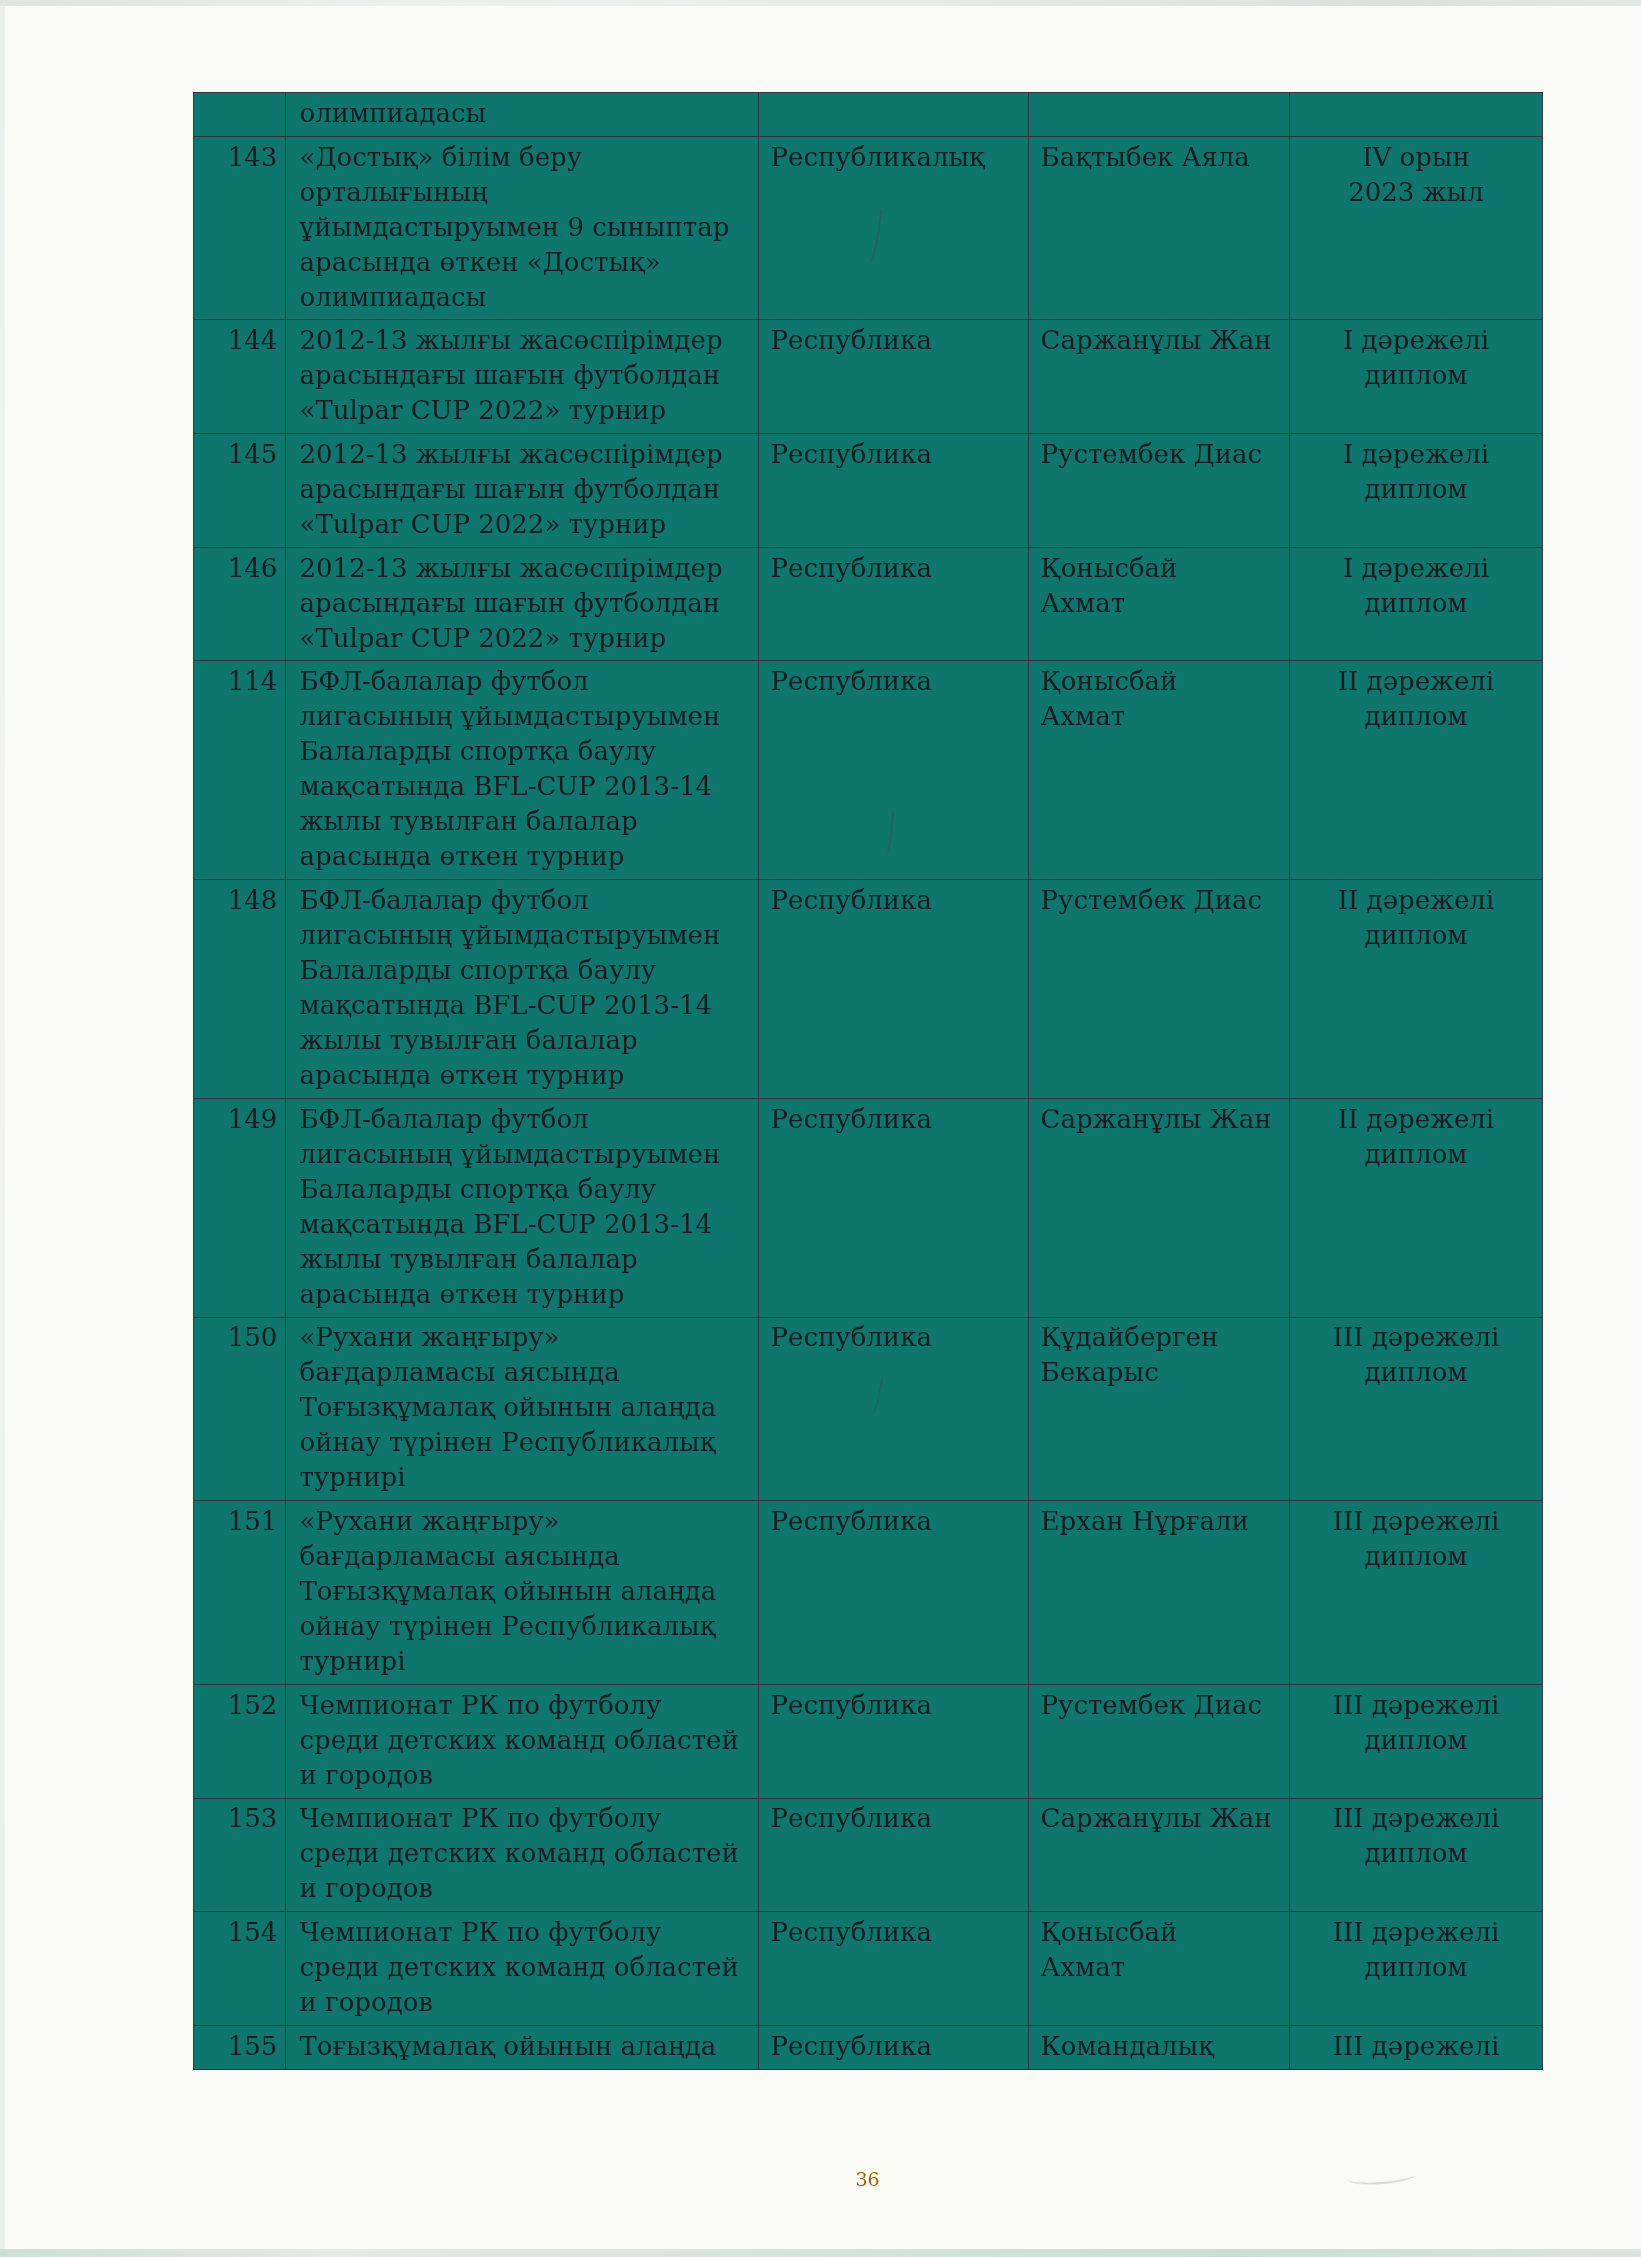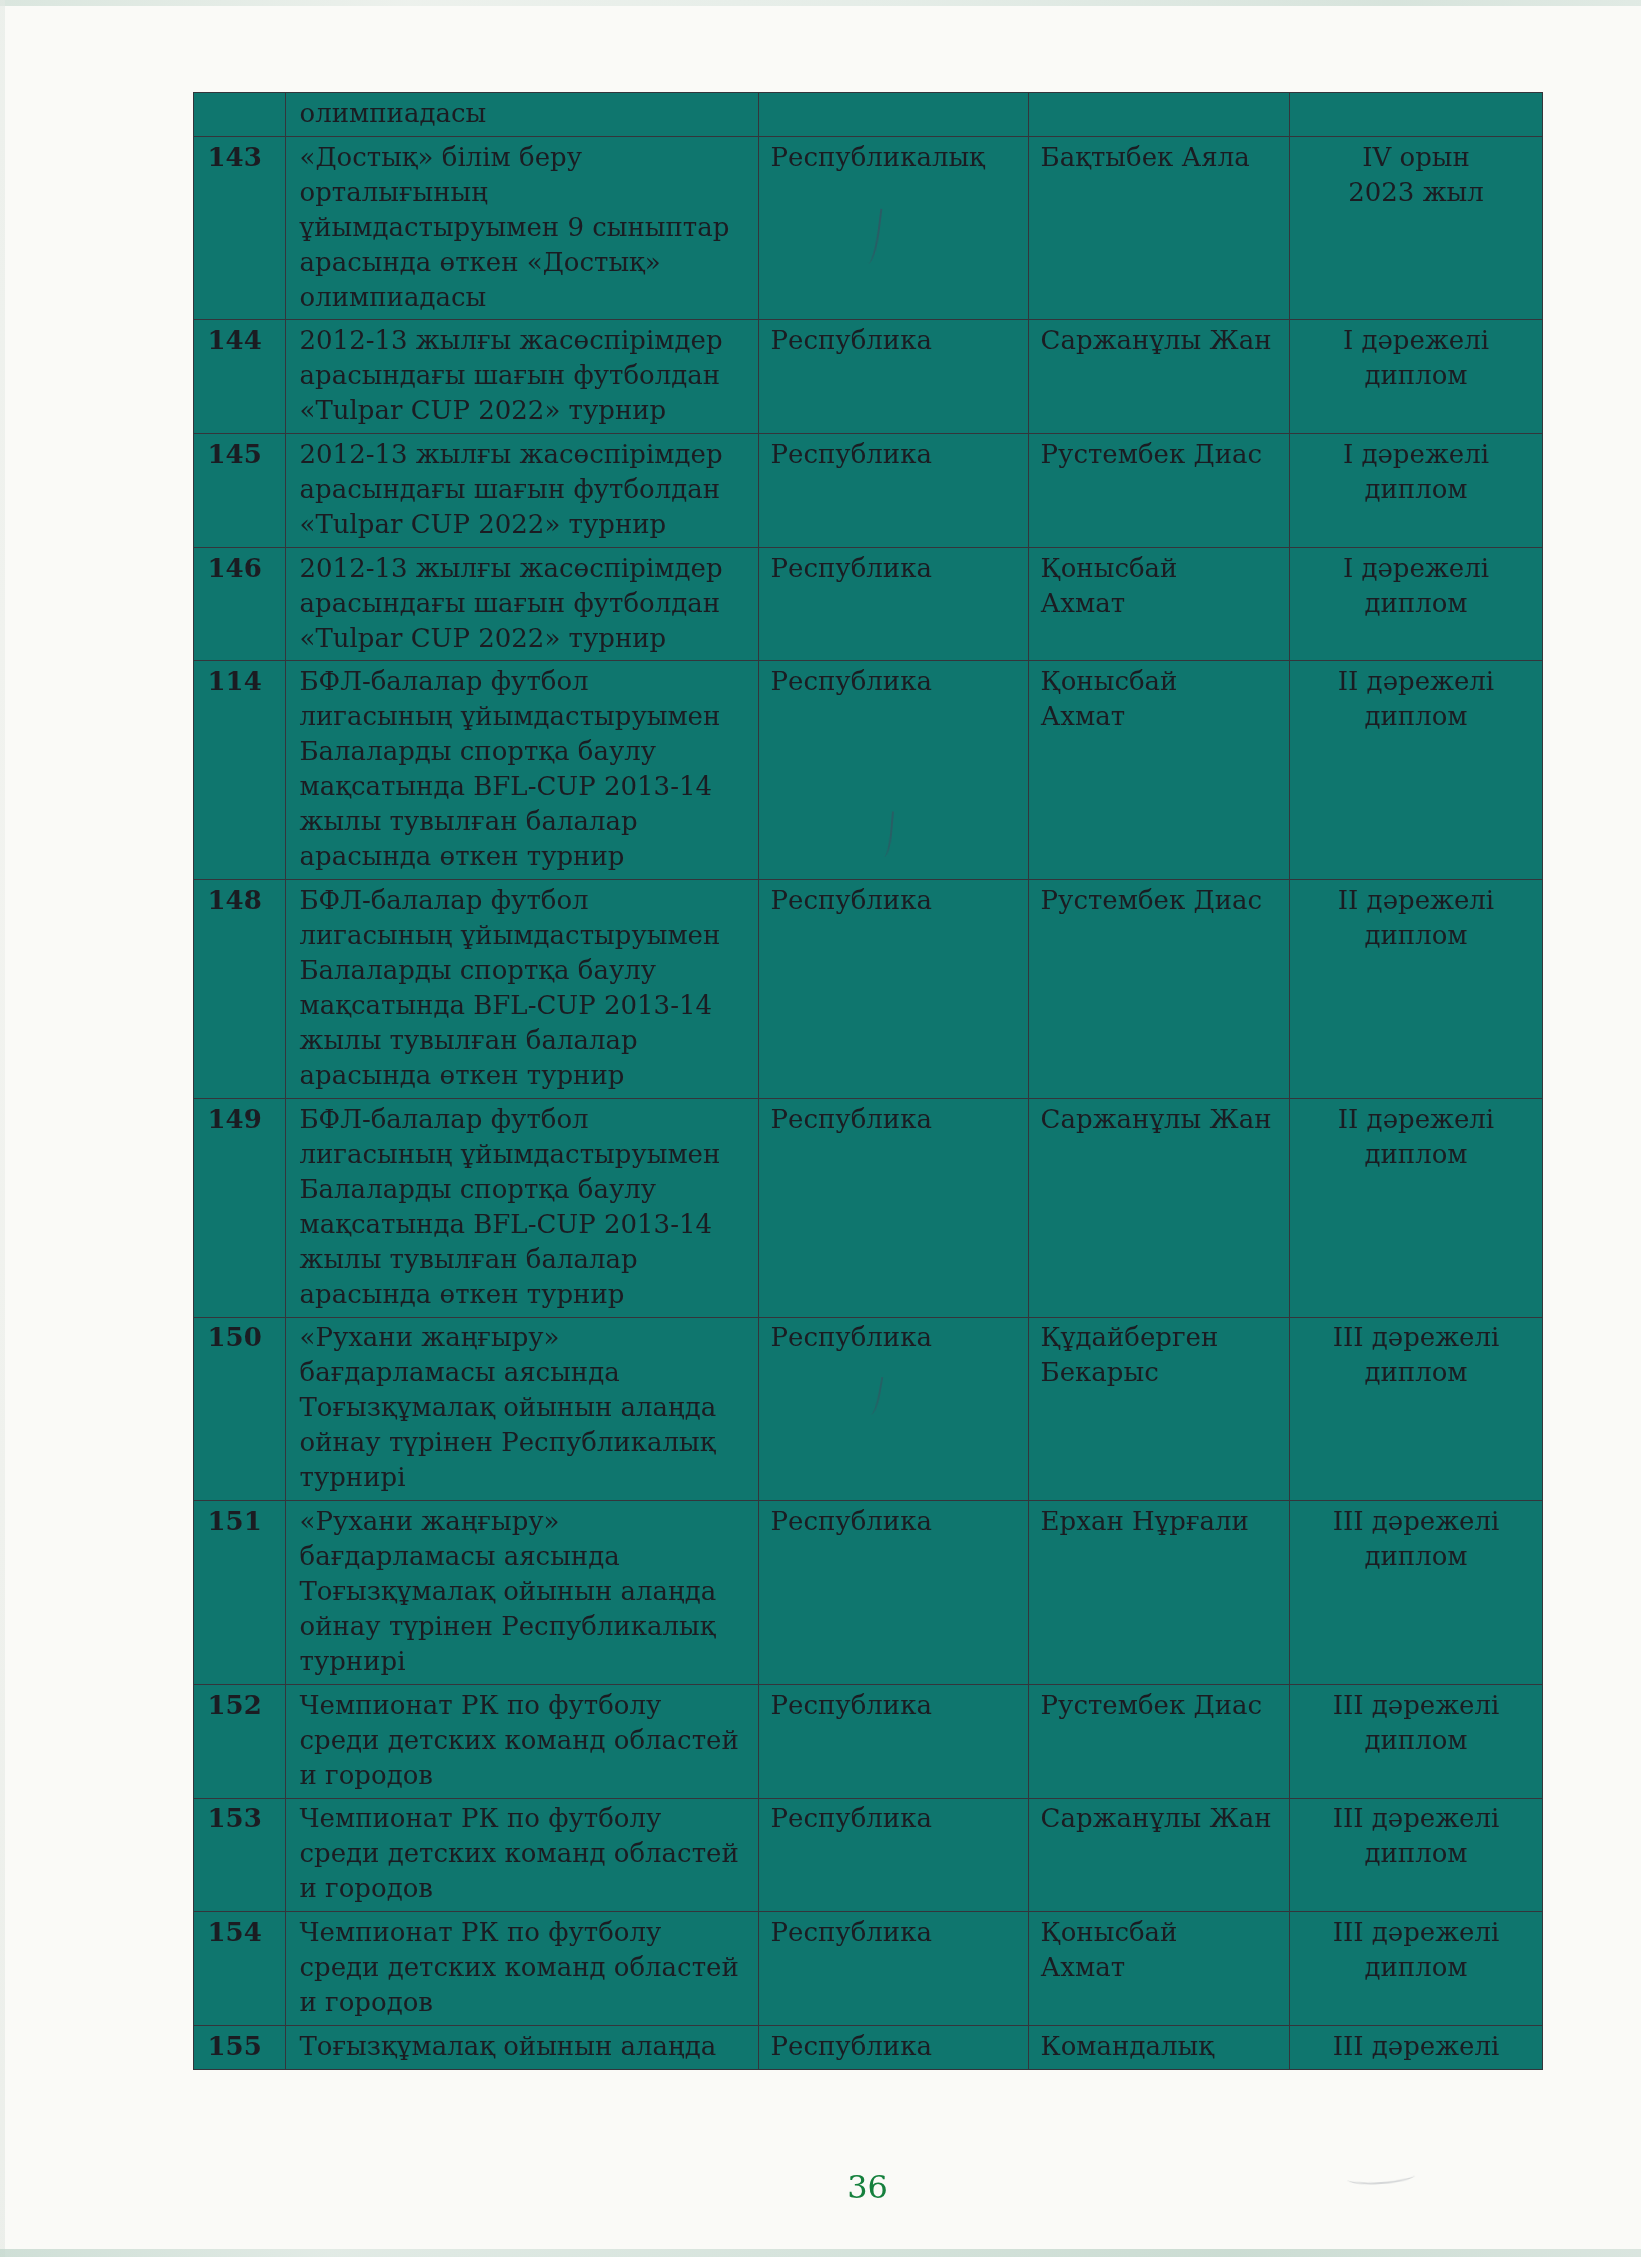--- a/index.html
+++ b/index.html
@@ -25,27 +25,27 @@
     background:#0f766e;
   }
   .tbl td{
     border:1.9px solid #34353b;
     vertical-align:top;
     white-space:pre-line;
     font-size:26px;line-height:35px;
     padding:2.9px 7.7px 4.8px 11.6px;
     word-wrap:break-word;
   }
-  td.c-num{font-weight:bold;padding-left:13.5px;}
+  td.c-num{font-weight:normal;padding-left:13.5px;text-align:right;}
   td.c-desc{padding-left:13.5px;}
   td.c-award{text-align:center;padding-left:3.9px;padding-right:3.9px;}
 
   .page-number{
     position:absolute;top:2168px;left:193px;width:1349px;
-    text-align:center;font-size:32px;color:#15803d;
+    text-align:center;font-size:19px;color:#a16207;
   }
 
   
   .artifact{position:absolute;pointer-events:none;filter:blur(0.5px);}
   .a1{left:867px;top:208px;width:9.7px;height:56px;
       border-right:2.9px solid rgba(65,70,92,.55);border-radius:0 0 70% 40%;transform:rotate(7deg);}
   .a2{left:881px;top:811px;width:8.7px;height:46px;
       border-right:2.9px solid rgba(65,70,92,.5);border-radius:0 0 60% 50%;transform:rotate(5deg);}
   .a3{left:869px;top:1376px;width:8.7px;height:39px;
       border-right:2.9px solid rgba(65,70,92,.45);border-radius:0 0 60% 50%;transform:rotate(10deg);}

